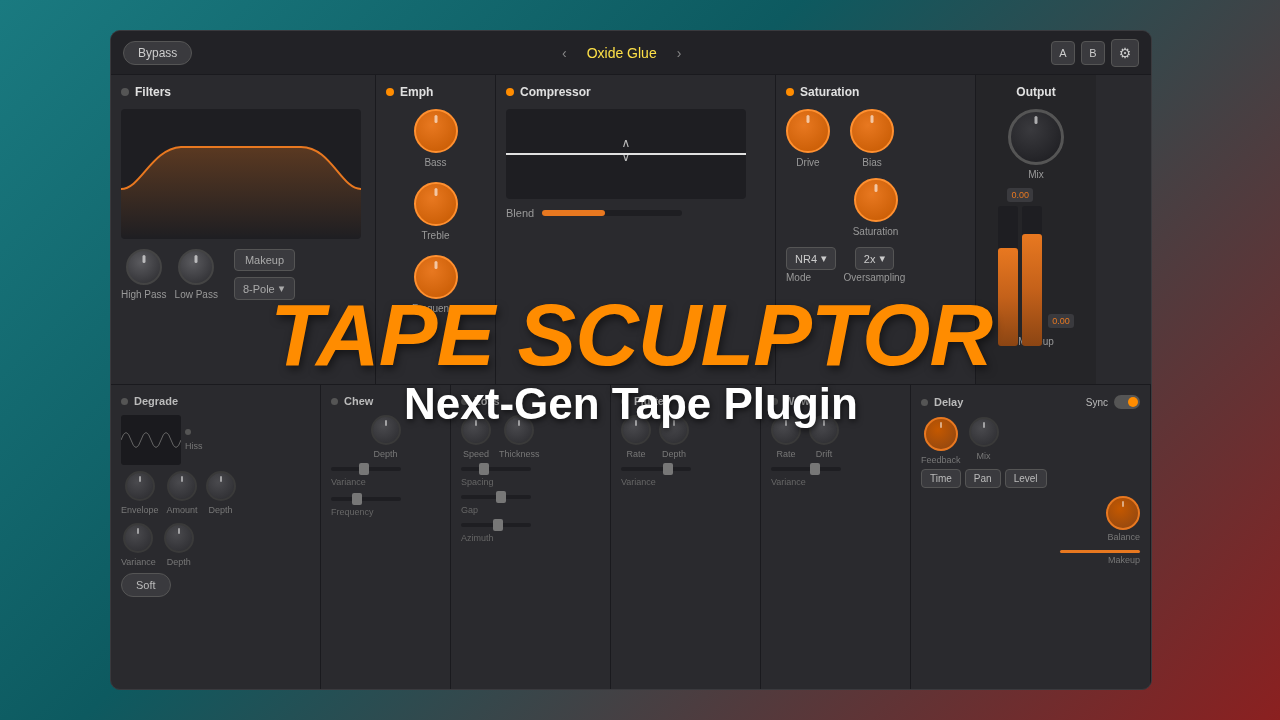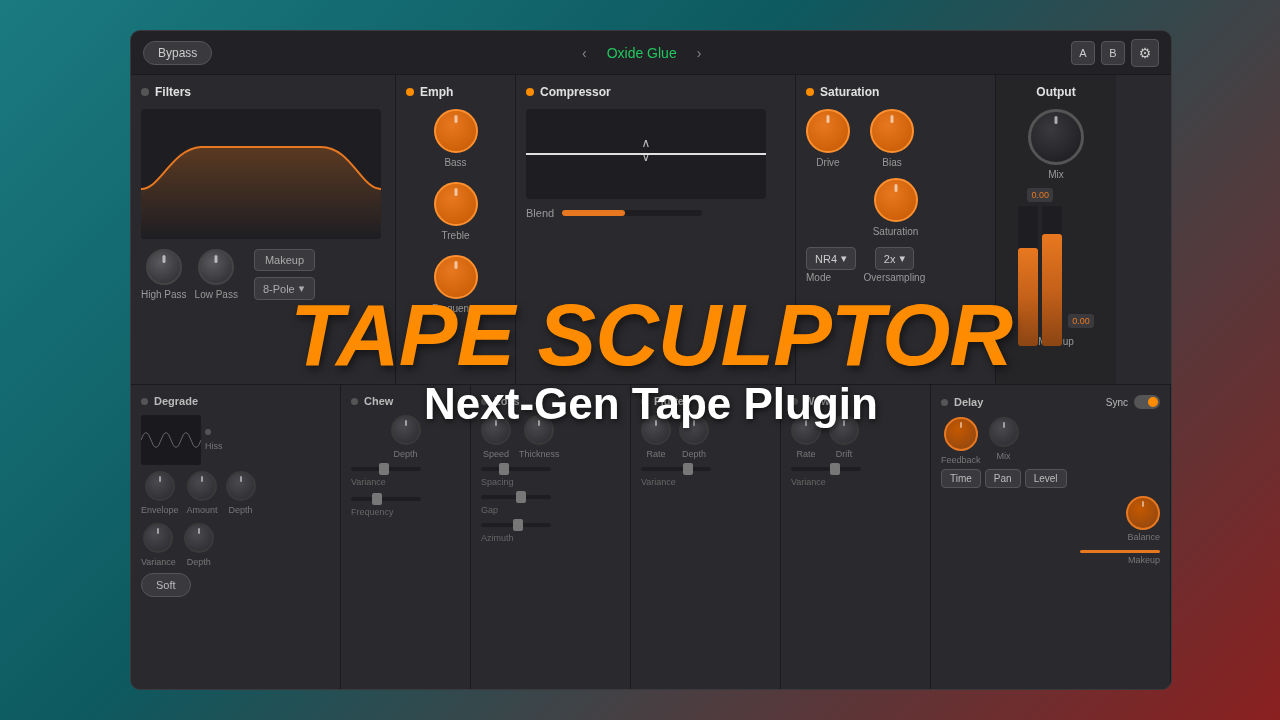--- a/index.html
+++ b/index.html
@@ -14,21 +14,21 @@
     
     .bg-layer {
       position: absolute;
       inset: 0;
       background: linear-gradient(135deg, #1a7a80 0%, #0d5a60 40%, #8b2020 100%);
     }
     
     .plugin-window {
       position: absolute;
       top: 30px;
-      left: 130px;
+      left: 110px;
       width: 1042px;
       height: 660px;
       background: #2a2a2e;
       border-radius: 10px;
       overflow: hidden;
       border: 1px solid #3a3a3e;
     }
     
     .top-bar {
       height: 44px;
@@ -54,21 +54,21 @@
       justify-content: center;
       gap: 12px;
     }
     .nav-arrow {
       color: #888;
       font-size: 14px;
       cursor: pointer;
       padding: 4px 8px;
     }
     .preset-name {
-      color: #22c55e;
+      color: #fde047;
       font-size: 14px;
       font-weight: 500;
     }
     .top-right {
       display: flex;
       align-items: center;
       gap: 6px;
     }
     .ab-btn {
       background: #3a3a3e;

